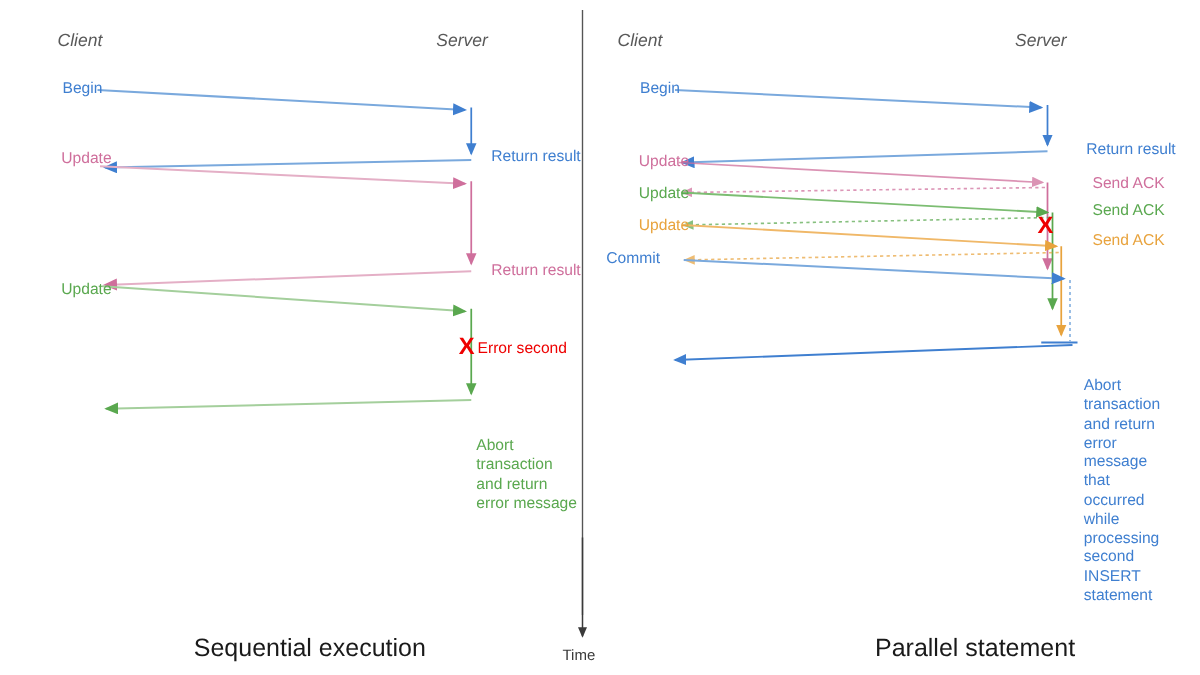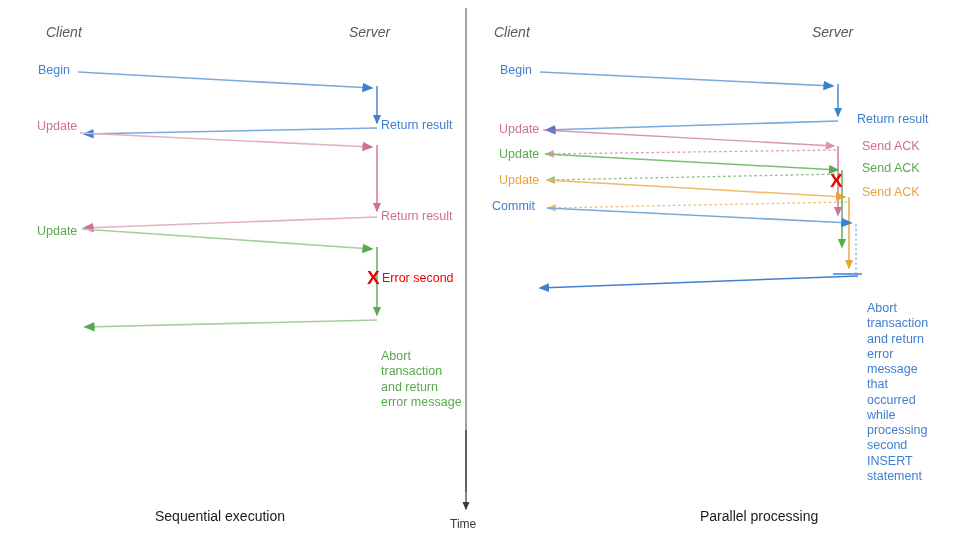--- a/index.html
+++ b/index.html
@@ -33,23 +33,24 @@
     white-space: nowrap;
     line-height: 1.0;
   }
   .actor-head {
     font-size: 14px;
     font-style: italic;
     color: #595959;
   }
   .msg {
     font-size: 12.5px;
+    margin-left: 12px;
   }
   .caption {
-    font-size: 14px;
+    font-size: 20px;
     color: #1a1a1a;
   }
   .time-lbl {
     font-size: 12px;
     color: #3a3a3a;
   }
   .err-lbl {
     font-size: 12.5px;
     color: #ee0000;
   }
@@ -184,32 +185,32 @@
 
   <div class="lbl msg c-pink" style="left:499px; top:123px;">Update</div>
   <div class="lbl msg c-pink" style="left:862px; top:140px;">Send ACK</div>
 
   <div class="lbl msg c-green" style="left:499px; top:148px;">Update</div>
   <div class="lbl msg c-green" style="left:862px; top:162px;">Send ACK</div>
 
   <div class="lbl msg c-orange" style="left:499px; top:174px;">Update</div>
   <div class="lbl msg c-orange" style="left:862px; top:186px;">Send ACK</div>
 
-  <div class="lbl msg c-blue" style="left:492px; top:200px;">Commit</div>
+  <div class="lbl msg c-blue" style="left:473px; top:200px;">Commit</div>
 
   <div class="lbl multiline c-blue" style="left:867px; top:265px;">Abort
 transaction
 and return
 error message
 that occurred
 while
 processing
 second
 INSERT
 statement</div>
 
   <div class="xmark" style="left:830px; top:171px;">X</div>
 
-  <div class="lbl caption" style="left:700px; top:509px;">Parallel processing</div>
+  <div class="lbl caption" style="left:700px; top:509px;">Parallel statement</div>
 
   <div class="lbl time-lbl" style="left:450px; top:518px;">Time</div>
 
 </div>
 
 </body></html>

